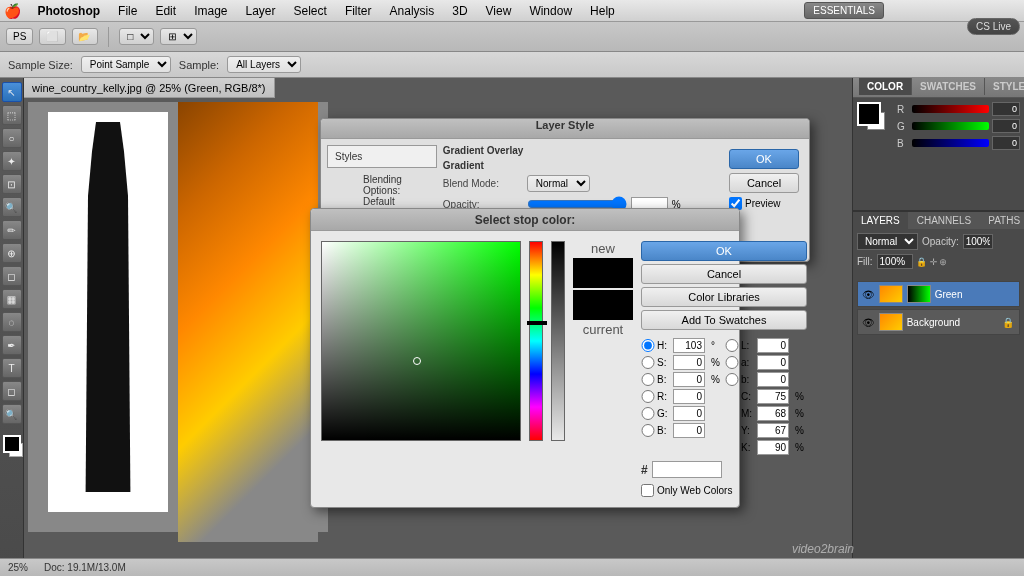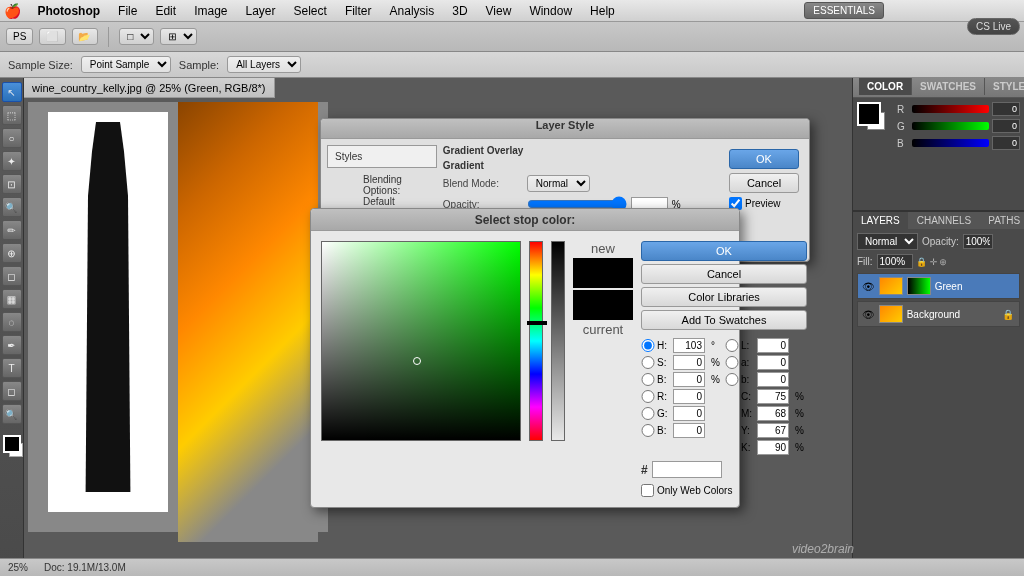--- a/index.html
+++ b/index.html
@@ -549,21 +549,21 @@
       <span class="panel-tab">PATHS</span>
     </div>
     <div id="layers-panel">
       <div class="layers-controls">
         <select class="layer-mode-select">
           <option>Normal</option>
         </select>
         <span style="font-size:10px;color:#ccc;">Opacity:</span>
         <input style="width: 30px; font-size: 10px; background: rgb(51, 51, 51); border: 1px solid rgb(102, 102, 102); color: rgb(255, 255, 255); padding: 1px 2px;" value="100%">
       </div>
-      <div style="display:flex;align-items:center;gap:4px;margin-bottom:4px;font-size:10px;color:#ccc;">
+      <div style="display:flex;align-items:center;gap:4px;margin-bottom:12px;font-size:10px;color:#ccc;">
         <span>Fill:</span>
         <input style="width: 36px; font-size: 10px; background: rgb(51, 51, 51); border: 1px solid rgb(102, 102, 102); color: rgb(255, 255, 255); padding: 1px 2px;" value="100%">
         <div style="display:flex;gap:2px;">
           <span style="font-size:9px;color:#aaa;">🔒</span>
           <span style="font-size:9px;color:#aaa;">✛</span>
           <span style="font-size:9px;color:#aaa;">⊕</span>
         </div>
       </div>
 
       <div class="layer-item active">

